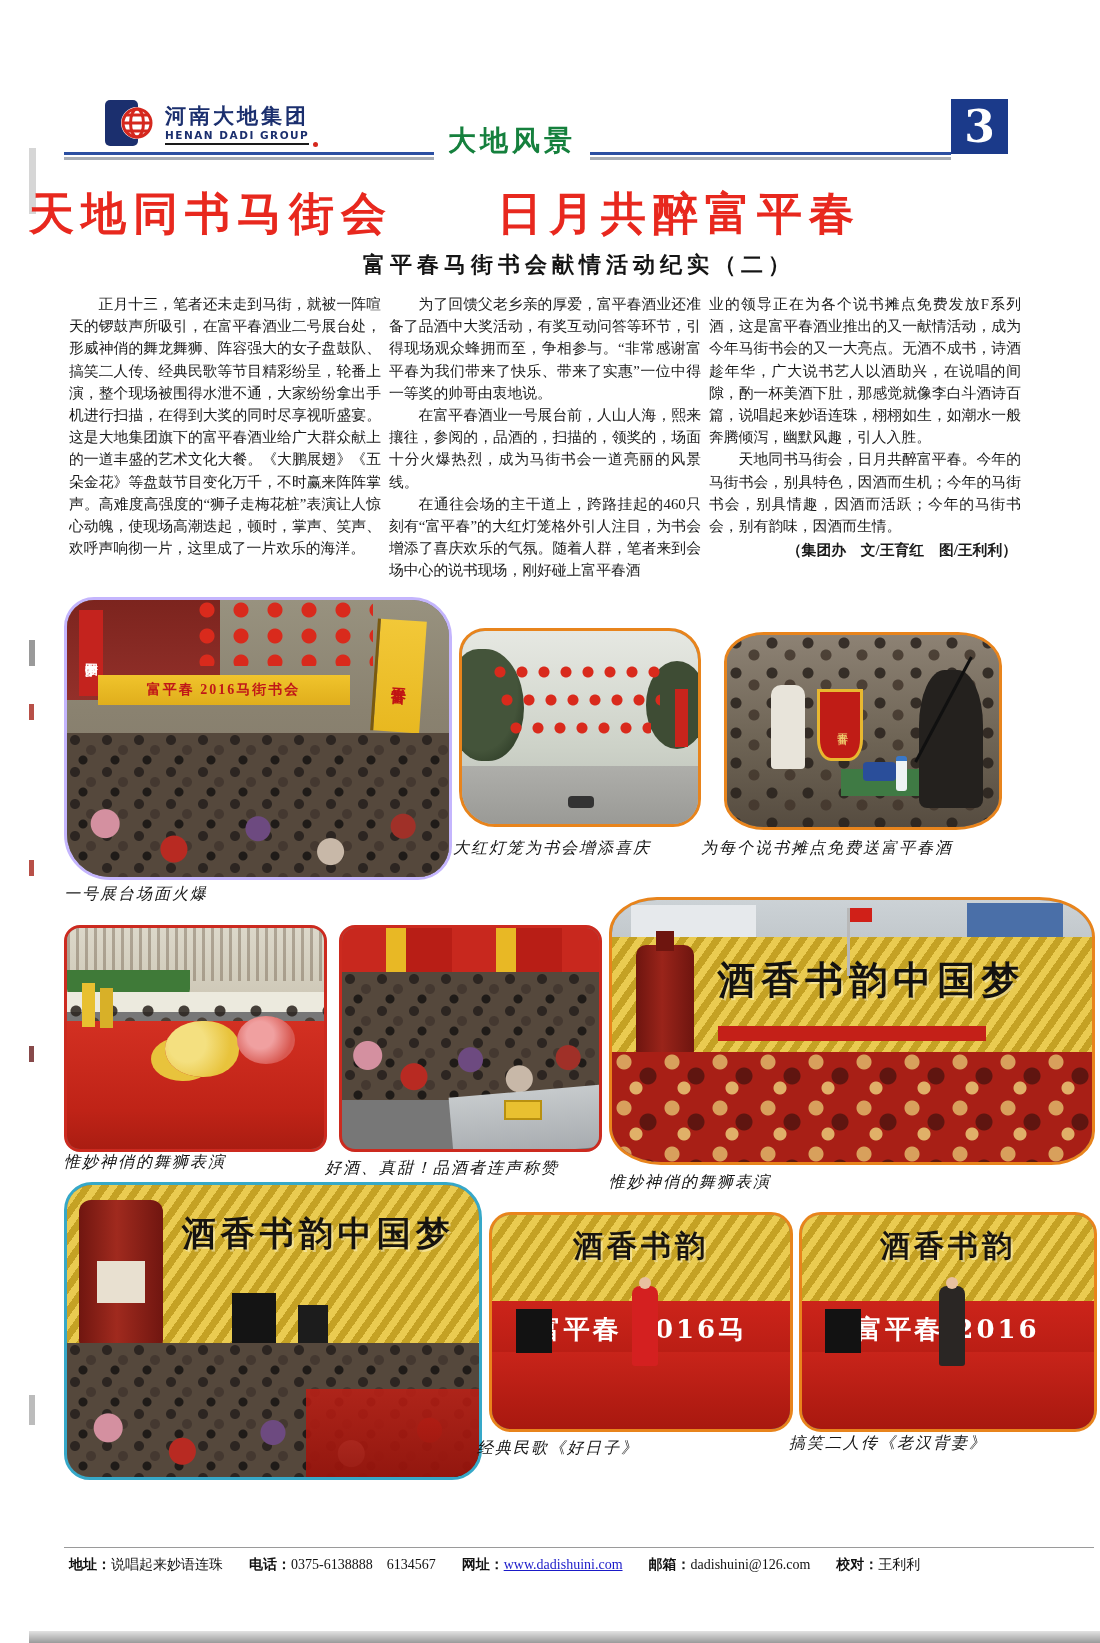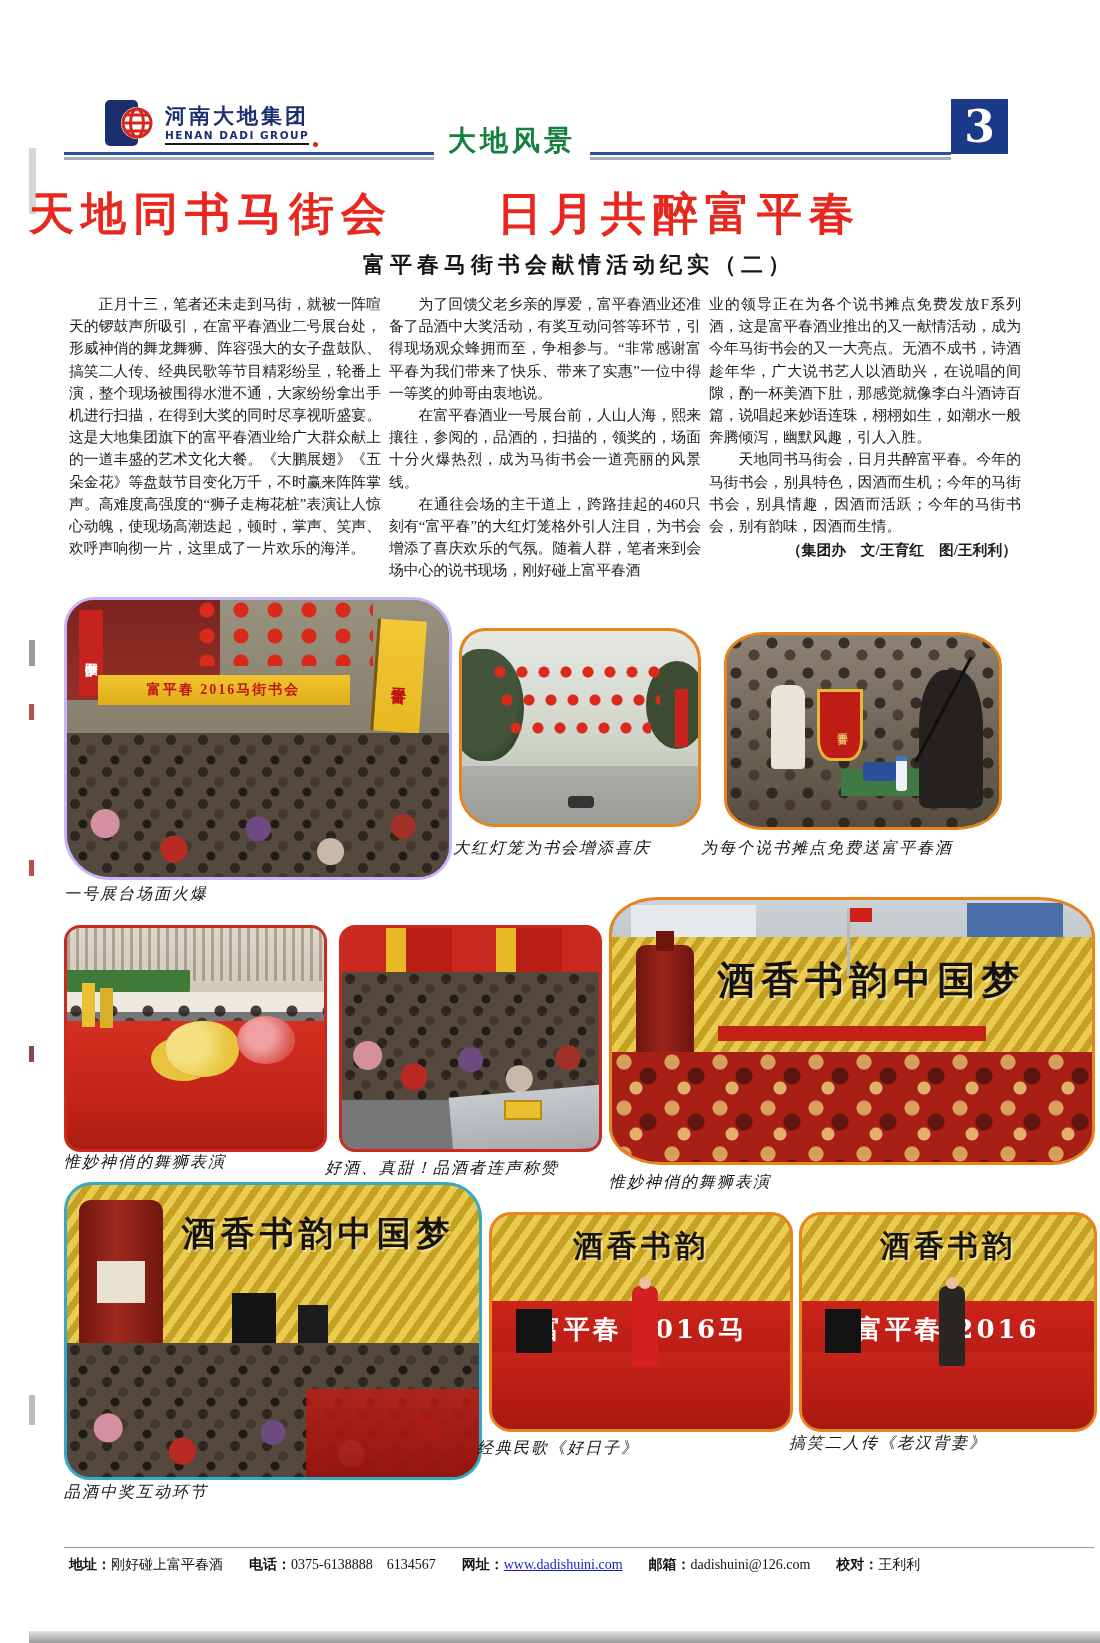--- a/index.html
+++ b/index.html
@@ -332,21 +332,20 @@
     <div class="pg-backdrop shimmer"></div>
     <div class="pg-bottle"></div>
     <div class="pg-blabel"></div>
     <div class="pg-callig">酒香书韵中国梦</div>
     <div class="pg-sp1"></div>
     <div class="pg-sp2"></div>
     <div class="pg-crowd heads"></div>
     <div class="pg-acc accents"></div>
     <div class="pg-carpet"></div>
   </div>
-  <div class="cap" id="capG">品酒中奖互动环节</div>
 
   <div class="ph" id="phH">
     <div class="ps-gold shimmer"></div>
     <div class="ps-callig">酒香书韵</div>
     <div class="ps-banner">富平春 2016马</div>
     <div class="ps-speaker"></div>
     <div class="ps-perf"></div>
     <div class="ps-head"></div>
     <div class="ps-stage"></div>
   </div>
@@ -358,21 +357,21 @@
     <div class="ps-banner">富平春 2016</div>
     <div class="ps-speaker"></div>
     <div class="ps-perf dark"></div>
     <div class="ps-head"></div>
     <div class="ps-stage"></div>
   </div>
   <div class="cap" id="capI">搞笑二人传《老汉背妻》</div>
 
   <div class="footrule"></div>
   <div class="footer">
-    <span><span class="lab">地址：</span><span>刚好碰上富平春酒</span></span>
+    <span><span class="lab">地址：</span><span>说唱起来妙语连珠</span></span>
     <span><span class="lab">电话：</span><span>0375-6138888　6134567</span></span>
     <span><span class="lab">网址：</span><a href="#">www.dadishuini.com</a></span>
     <span><span class="lab">邮箱：</span><span>dadishuini@126.com</span></span>
     <span><span class="lab">校对：</span><span>王利利</span></span>
   </div>
   <div class="bottom-edge"></div>
 
 </div>
 
 </body></html>

